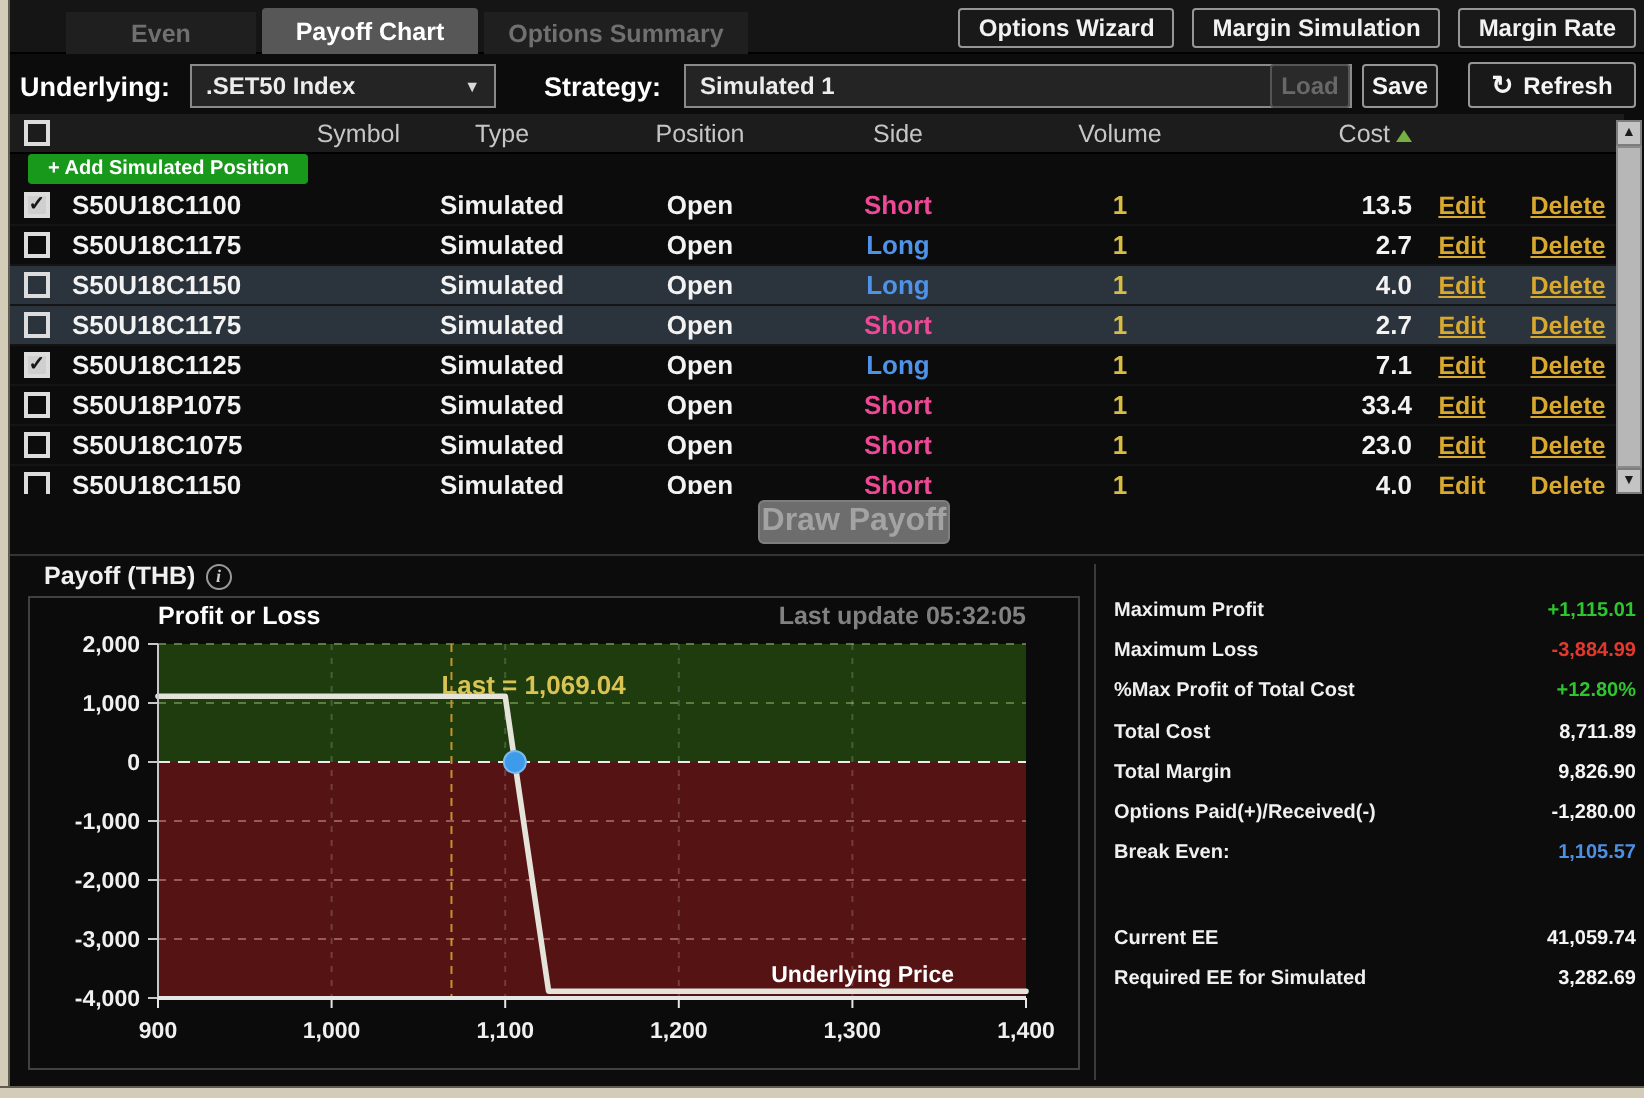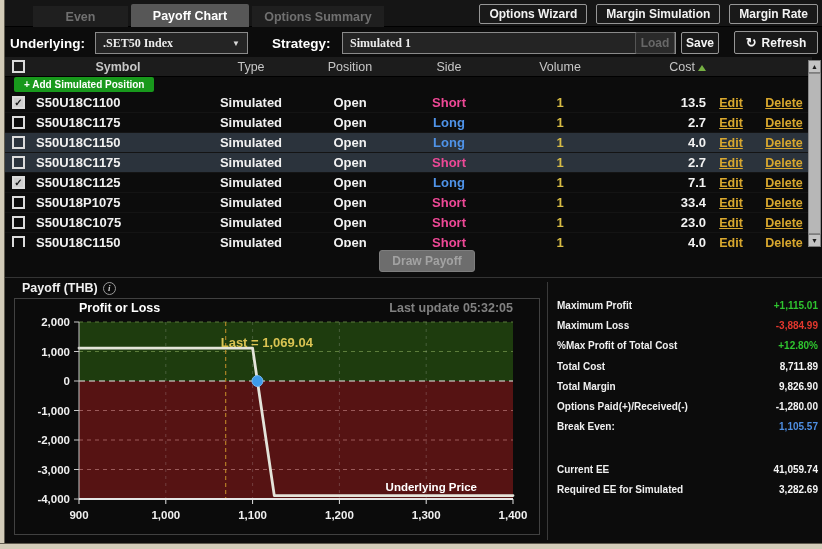--- a/index.html
+++ b/index.html
@@ -17,33 +17,33 @@
   .tab { height:21px; margin-top:6px; margin-right:3px; display:flex; align-items:center; justify-content:center;
          background:#1f1f1f; color:#707070; font-size:12.5px; font-weight:bold; cursor:pointer; }
   .tab.active { background:#575757; color:#fff; height:23px; border-radius:2px 2px 0 0; }
   .top-buttons { position:absolute; right:4px; top:4px; display:flex; gap:9px; }
   .topbtn { height:20px; padding:0 9px; background:#191919; border:1px solid #969696; border-radius:2px;
             color:#f2f2f2; font-size:12px; font-weight:bold; display:flex; align-items:center; cursor:pointer; }
 
   
   .tlabel { font-size:13.5px; font-weight:bold; color:#fff; height:22px; display:flex; align-items:center; }
   .select { background:#242424; border:1px solid #8a8a8a; color:#ececec; font-size:12px; font-weight:bold;
-            display:flex; align-items:center; padding:0 7px; height:22px; cursor:pointer;font-family:Liberation Serif, serif; }
+            display:flex; align-items:center; padding:0 7px; height:22px; cursor:pointer; }
   .select .caret { margin-left:auto; font-size:8px; color:#d8d8d8; }
   .btn { background:#191919; border:1px solid #969696; border-radius:2px; color:#f5f5f5; font-size:12px;
          font-weight:bold; display:flex; align-items:center; justify-content:center; height:22px; cursor:pointer; }
   .btn.disabled { color:#686868; border-color:#555; background:#2a2a2a; cursor:default; }
   .refresh-ic { font-size:13px; margin-right:5px; }
 
   
   .grid9 { display:grid; grid-template-columns:36px 164px 102px 96px 102px 120px 86px 50px 56px; align-items:center; }
   .thead { left:0; top:57px; width:812px; height:20px; background:#1c1c1c; color:#c6c6c6; font-size:12.5px;
            border-bottom:1px solid #000; }
   .hcell { white-space:nowrap; }
-  .h-left { text-align:center;font-weight:bold; } .h-center { text-align:center; } .h-right { text-align:right; }
+  .h-left { text-align:right; } .h-center { text-align:center; } .h-right { text-align:right; }
   .sort-tri { display:inline-block; width:0; height:0; border-left:4px solid transparent; border-right:4px solid transparent;
               border-bottom:6px solid #76b043; margin-left:3px; }
   .cb { width:13px; height:13px; border:2px solid #dcdcdc; margin-left:12px; display:flex; align-items:center;
         justify-content:center; background:transparent; cursor:pointer; font-size:10px; line-height:10px;
         color:transparent; }
   .cb.checked { background:#cfcfcf; color:#161616; font-weight:bold; }
   .add-btn { left:14px; top:77px; height:15px; padding:0 10px; background:var(--c-add,#18991c); color:#fff;
              font-size:10px; font-weight:bold; display:flex; align-items:center; border-radius:2px; cursor:pointer; }
   .rows { left:0; top:93px; width:812px; height:154px; overflow:hidden; }
   .row { height:20px; font-size:13px; font-weight:bold; color:#f2f2f2; border-bottom:1px solid #141414; cursor:pointer; }
@@ -56,21 +56,21 @@
   .link { color:var(--c-link,#d9a82e); text-decoration:underline; text-align:center; font-size:12.5px; cursor:pointer; }
 
   
   .sbar { left:808px; top:60px; width:13px; height:187px; background:#8f8f8f; z-index:5; }
   .sbtn { position:absolute; left:0; width:13px; height:13px; background:#c4c4c4; border:1px solid #7d7d7d;
           color:#1c1c1c; font-size:7px; display:flex; align-items:center; justify-content:center; cursor:pointer; }
   .sthumb { position:absolute; left:0; top:13px; width:13px; height:161px; background:#b7b7b7;
             border:1px solid #8a8a8a; cursor:grab; }
 
   .drawbtn { left:379px; top:250px; width:96px; height:22px; background:#6d6d6d; border:1px solid #7e7e7e;
-             border-radius:3px; color:#a3a3a3; font-size:12px; font-weight:bold; display:flex; align-items:center;
+             border-radius:3px; color:#a3a3a3; font-size:16px; font-weight:bold; display:flex; align-items:center;
              justify-content:center; cursor:pointer; }
   .hdiv { left:5px; top:277px; right:0; height:1px; background:#343434; }
 
   
   .chart-title { left:22px; top:281px; color:#f0f0f0; font-size:12.5px; font-weight:bold; display:flex;
                  align-items:center; gap:5px; }
   .info-ic { width:13px; height:13px; border:1px solid #9a9a9a; border-radius:50%; font-size:9px; line-height:11px;
              text-align:center; color:#cfcfcf; font-style:italic; font-family:"Liberation Serif", serif; cursor:pointer; }
   .chart-panel { left:14px; top:298px; width:526px; height:237px; background:#0b0b0b; border:1px solid #414141; }
   .vdiv { left:547px; top:282px; width:1px; height:258px; background:#3a3a3a; }
@@ -82,21 +82,21 @@
   .val-green { color:var(--c-green,#2fc52f); } .val-red { color:var(--c-red,#e3382e);margin-left:36px; }
   .val-blue { color:var(--c-blue,#4f8fe2); } .val-white { color:#f5f5f5; }
   #stats-2 { margin-top:22px; }
 </style>
 </head>
 <body>
 
 <div class="abs tabbar">
   <div class="tabs" id="tabs">
       <div class="tab" style="width: 95px;">Even</div>
-      <div class="tab active" style="width: 118px; margin-top: 12px;">Payoff Chart</div>
+      <div class="tab active" style="width: 108px; margin-top: 12px;">Payoff Chart</div>
       <div class="tab" style="width: 132px;">Options Summary</div>
     </div>
   <div class="top-buttons" id="top-buttons">
       <div class="topbtn">Options Wizard</div>
       <div class="topbtn">Margin Simulation</div>
       <div class="topbtn">Margin Rate</div>
     </div>
 </div>
 
 <div class="abs tlabel" style="left:10px;top:32px;">Underlying:</div>

